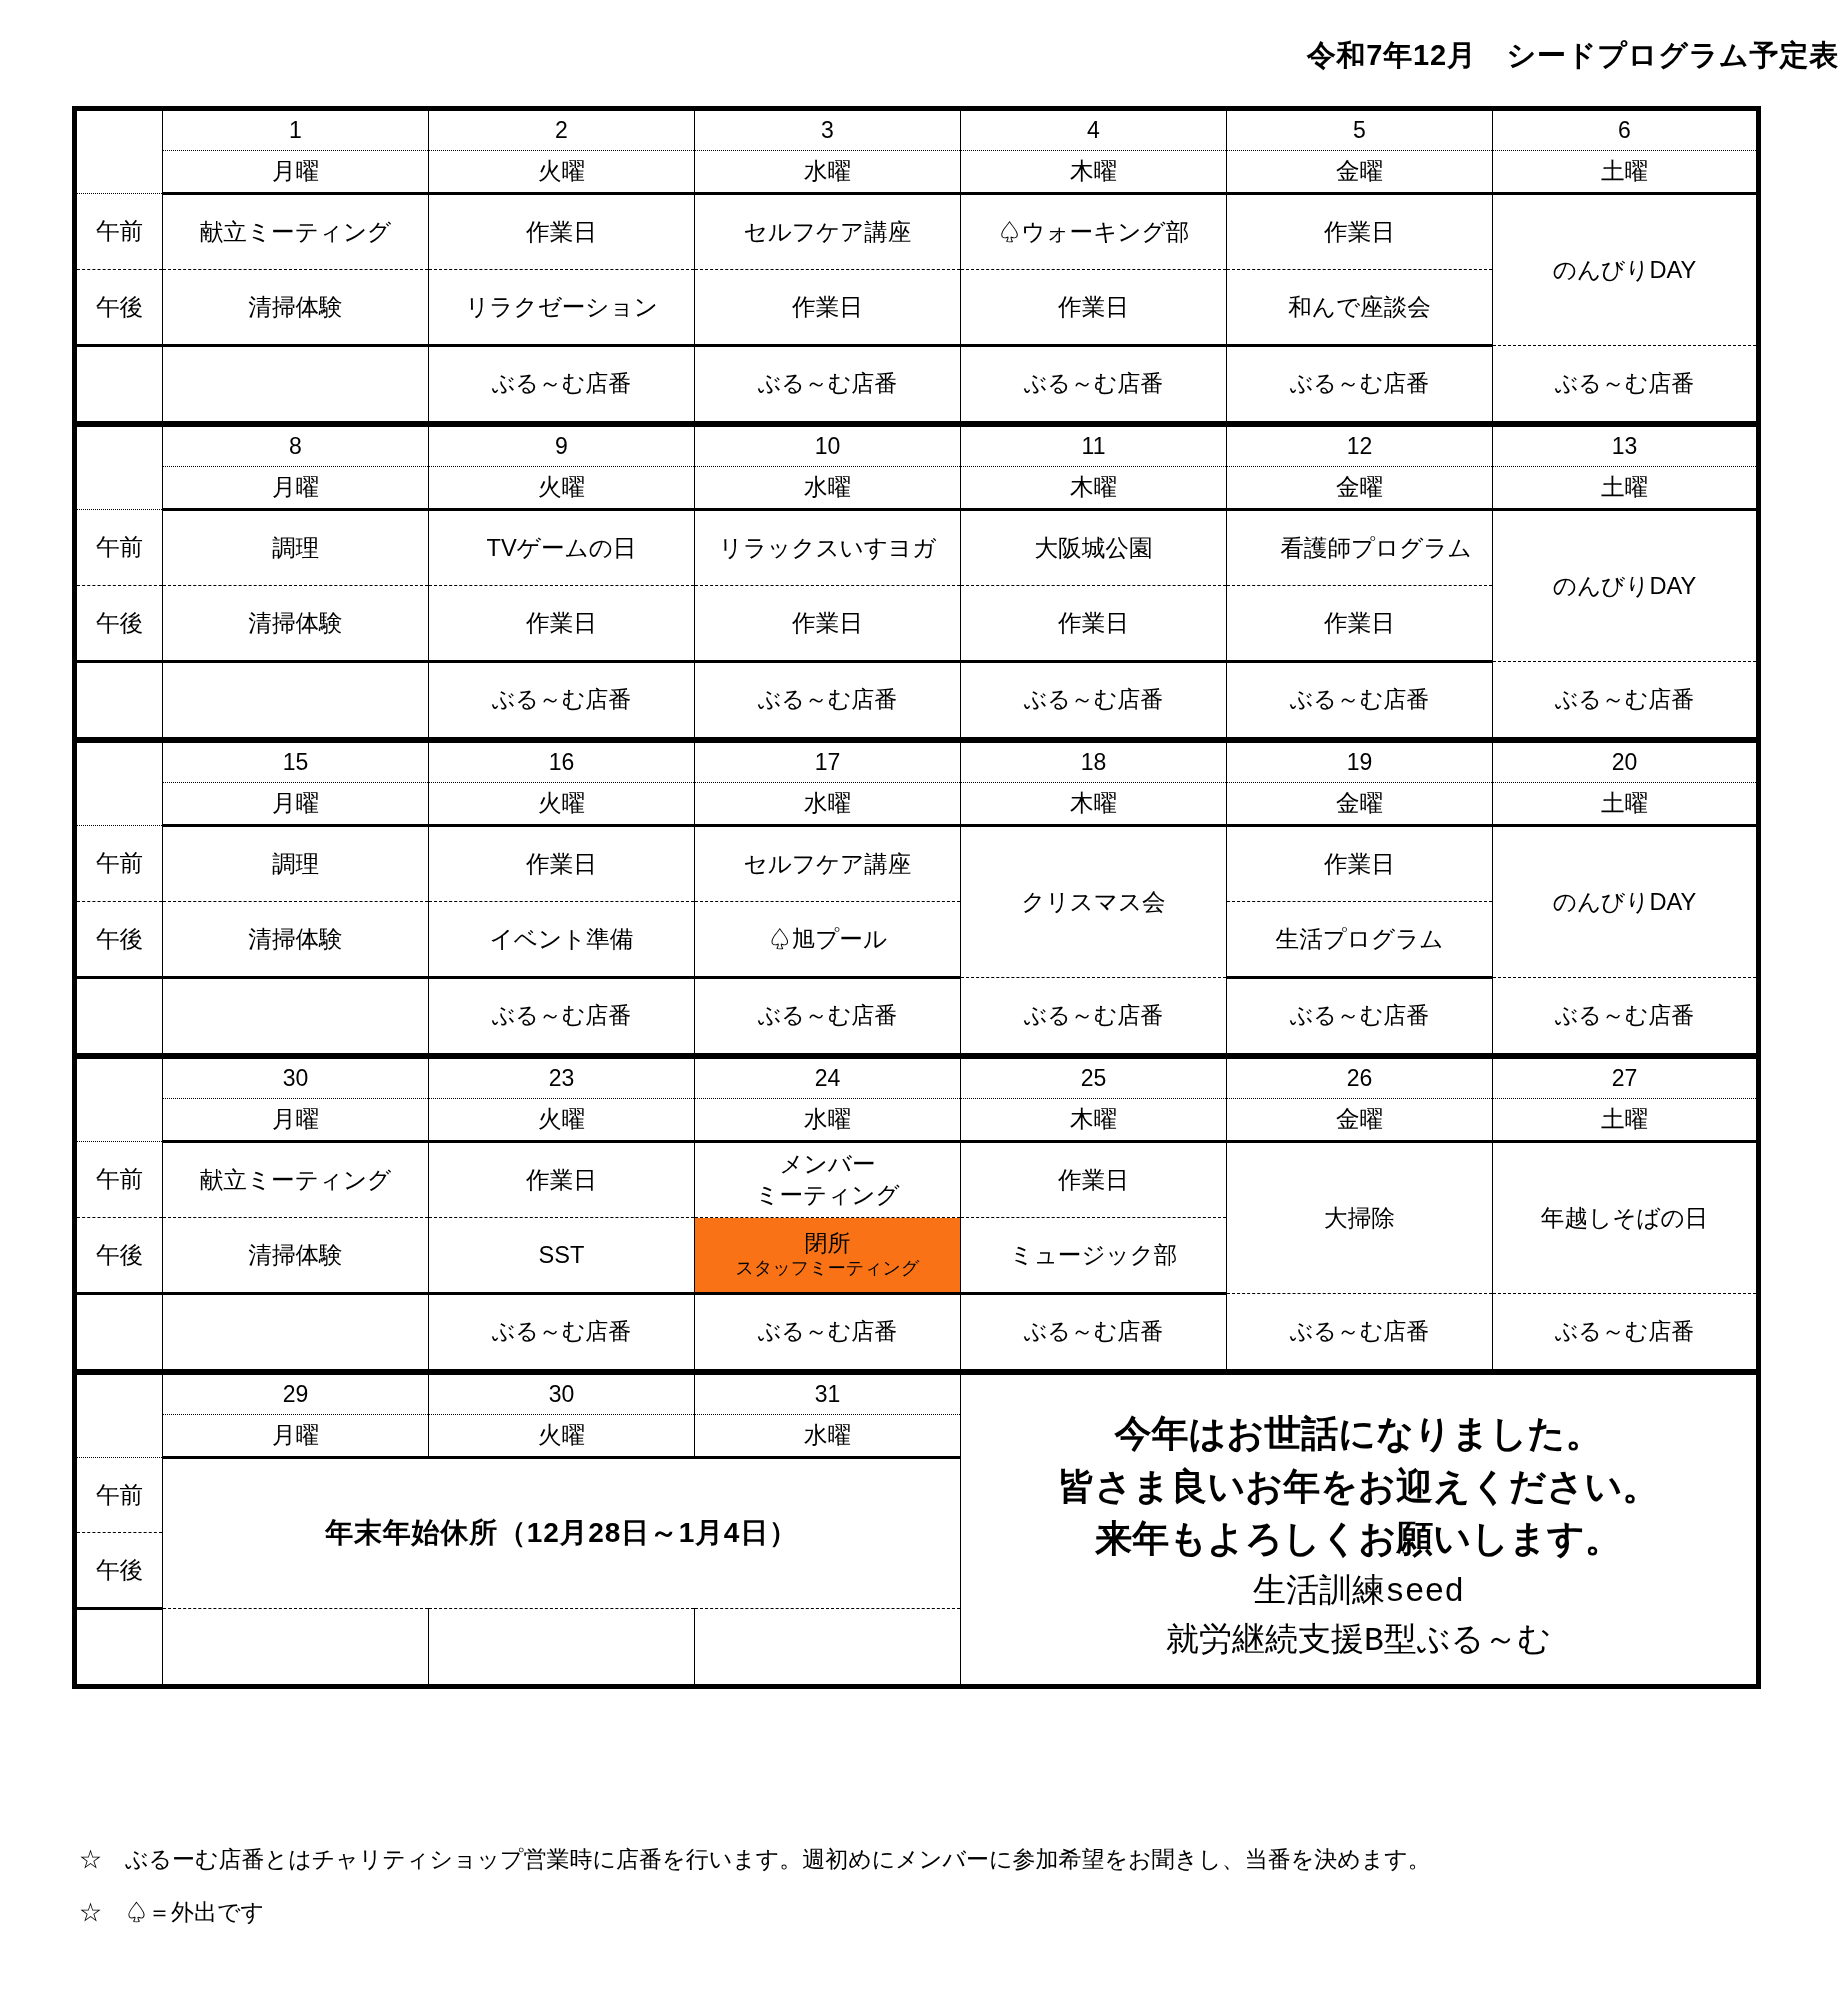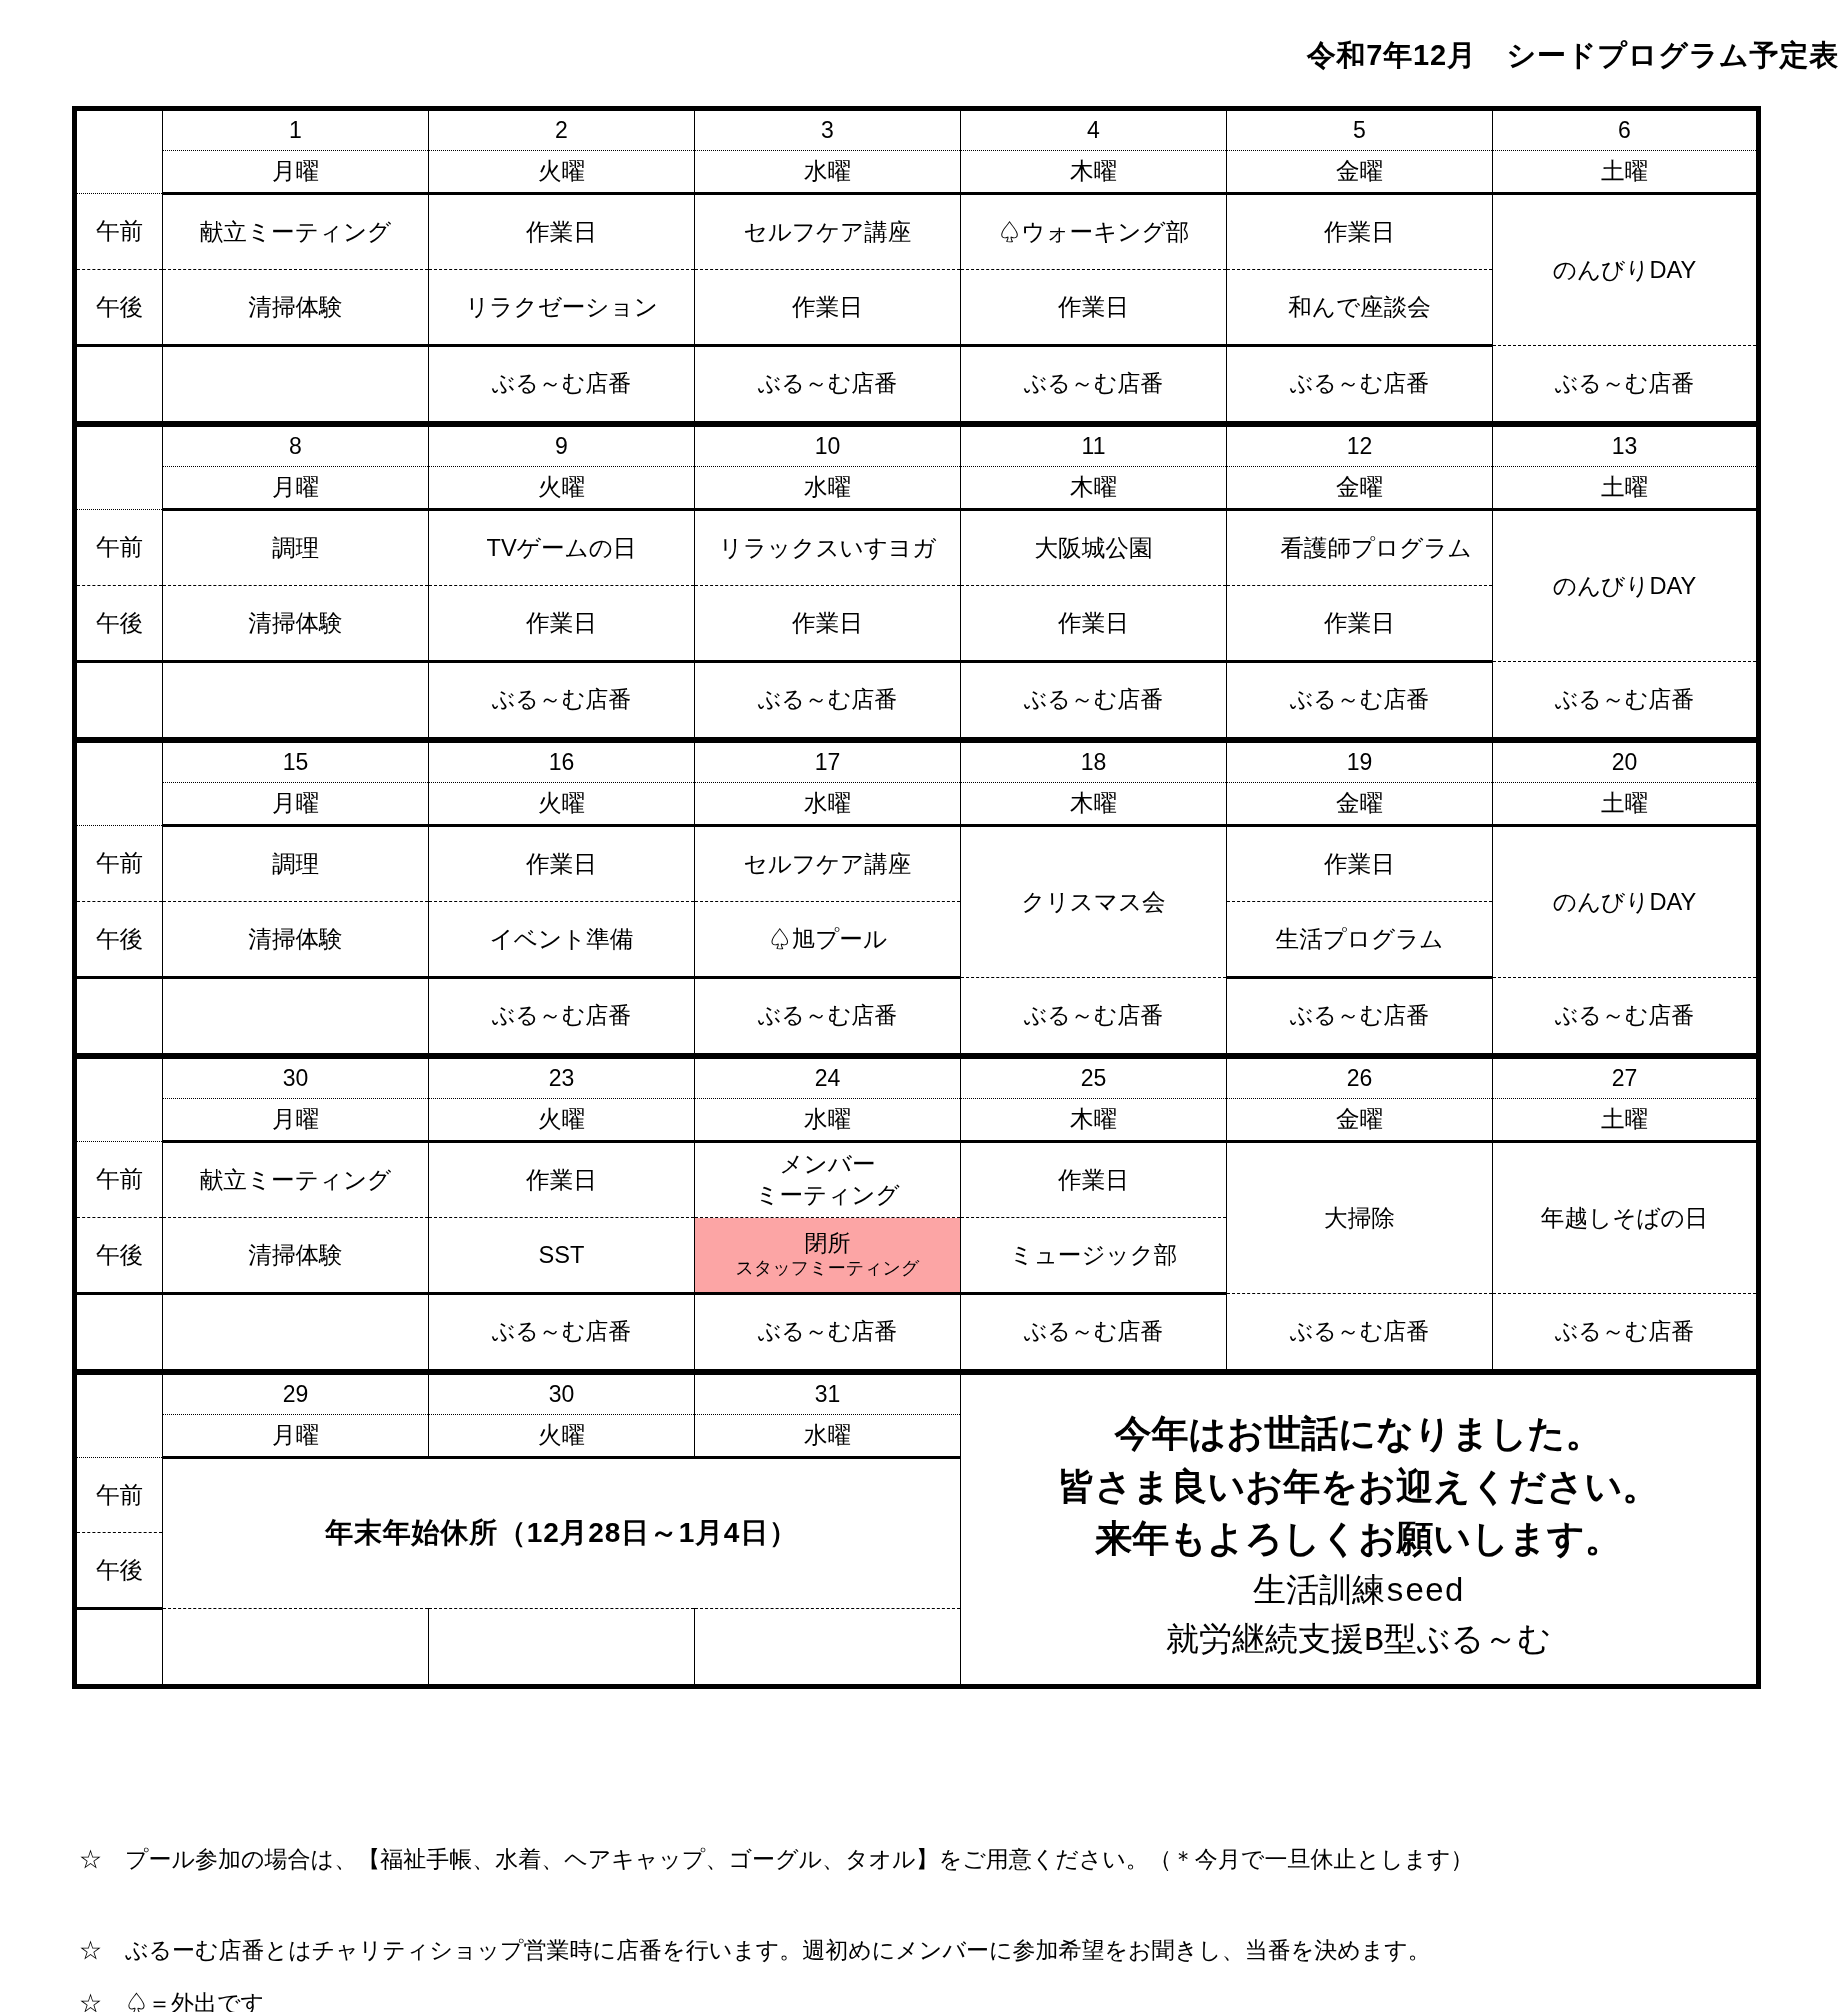--- a/index.html
+++ b/index.html
@@ -10,21 +10,21 @@
              font-size:23.6px;line-height:1.3;white-space:pre-line;padding:0 3.1px;overflow:hidden;}
   tr.r-date td{height:39px;border-bottom:1.6px dotted #000;font-size:23px;}
   tr.r-dow td{height:41px;border-bottom:3.1px solid #000;}
   tr.r-am td{height:74px;border-bottom:1.6px dashed #000;}
   tr.r-pm td{height:74px;border-bottom:3.9px solid #000;}
   tr.r-store td{height:74px;border-bottom:6.3px solid #000;font-size:23px;}
   .sched tr:last-child td{border-bottom:5.5px solid #000;}
   td.corner{border-bottom:3.1px solid #000;}
   td.merged{border-bottom:3.9px solid #000;}
   td.soliddiv{border-bottom:1.6px solid #000;padding-left:36px;}
-  td.gray{background:#fca5a5;}
+  td.gray{background:#f97316;}
   .cl1{font-size:23px;line-height:1.2;}
   .cl2{font-size:18px;line-height:1.2;}
   td.closure{border-bottom:3.9px solid #000;font-size:28px;font-weight:bold;letter-spacing:0.8px;}
   td.msg{vertical-align:top;padding-top:35px;font-family:Liberation Mono, monospace;}
   .msg-b{font-weight:bold;font-size:37px;line-height:1.42;}
   .msg-n{font-size:33px;line-height:1.5;}
   .notes{margin:156px 0 0 79px;}
   .note{font-size:23px;line-height:1.3;}
   .note.n2{margin-top:61px;}
   .note.n3{margin-top:23.6px;}
@@ -238,18 +238,17 @@
       <tr class="r-store">
         <td></td>
         <td></td>
         <td></td>
         <td></td>
       </tr>
     </tbody>
 </table>
 
 <div class="notes">
-  <div class="note n1">☆　プール参加の場合は、【福祉手帳、水着、ヘアキャップ、ゴーグル、タオル】をご用意ください。（＊今月で一旦休止とします）</div>
   <div class="note n2">☆　ぶるーむ店番とはチャリティショップ営業時に店番を行います。週初めにメンバーに参加希望をお聞きし、当番を決めます。</div>
   <div class="note n3">☆　♤＝外出です</div>
 
 </div>
 
 
 </body></html>

